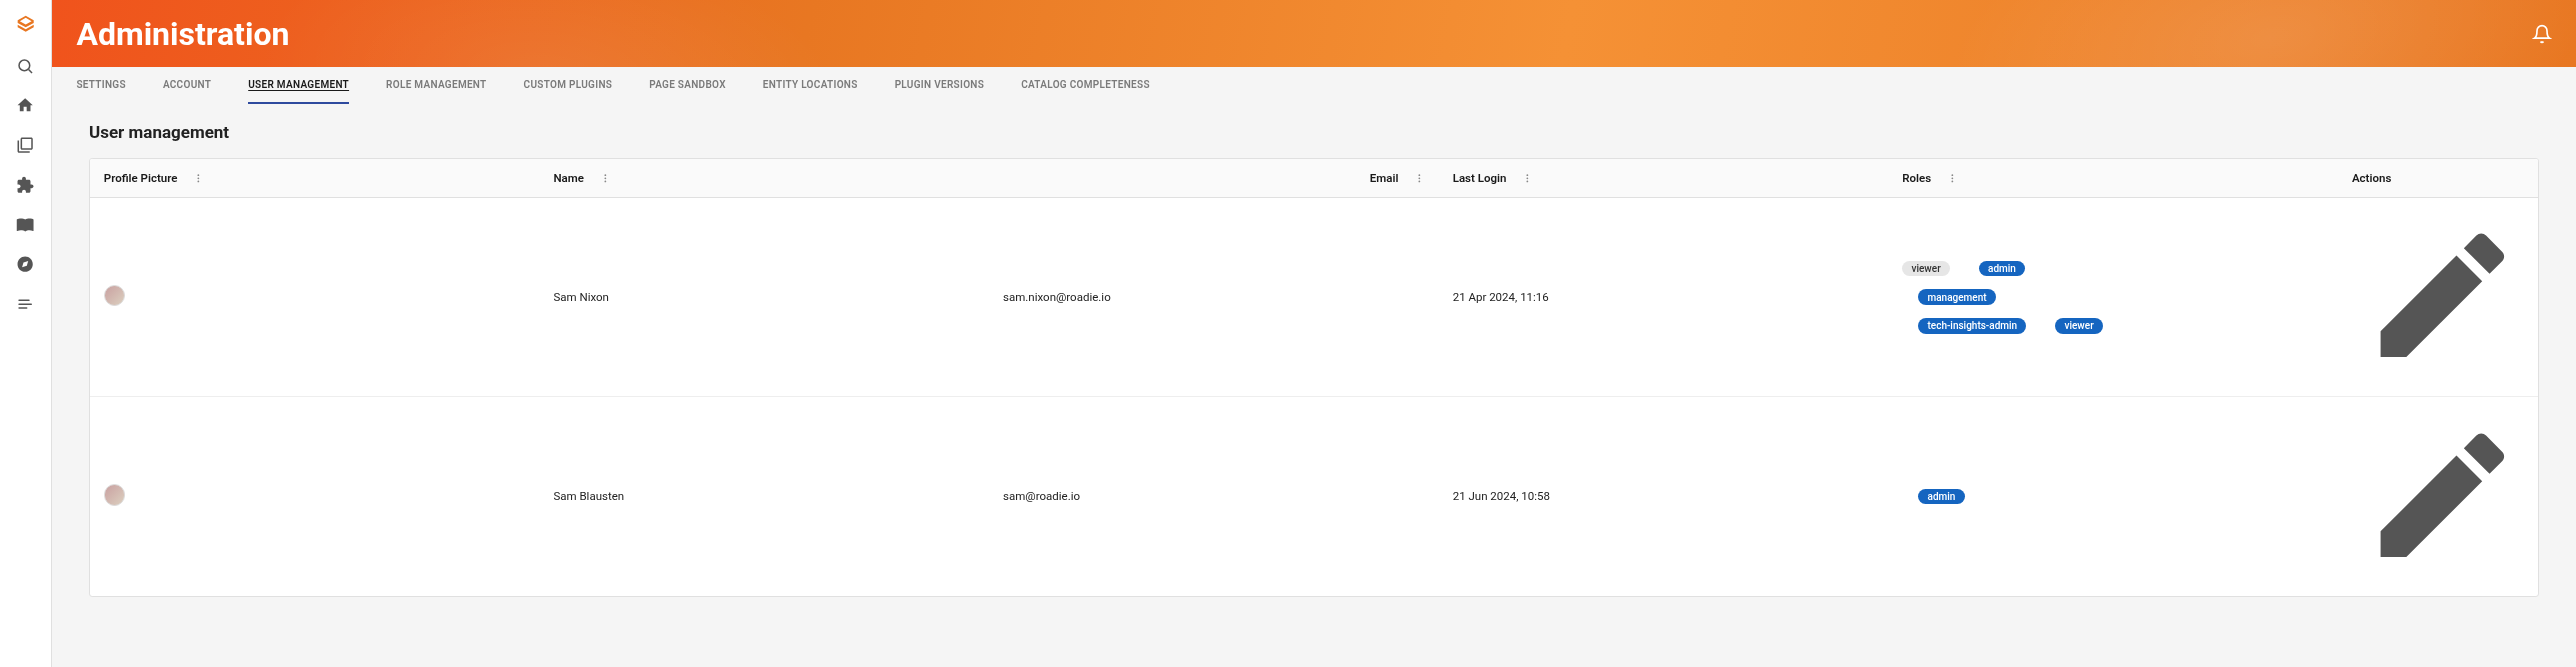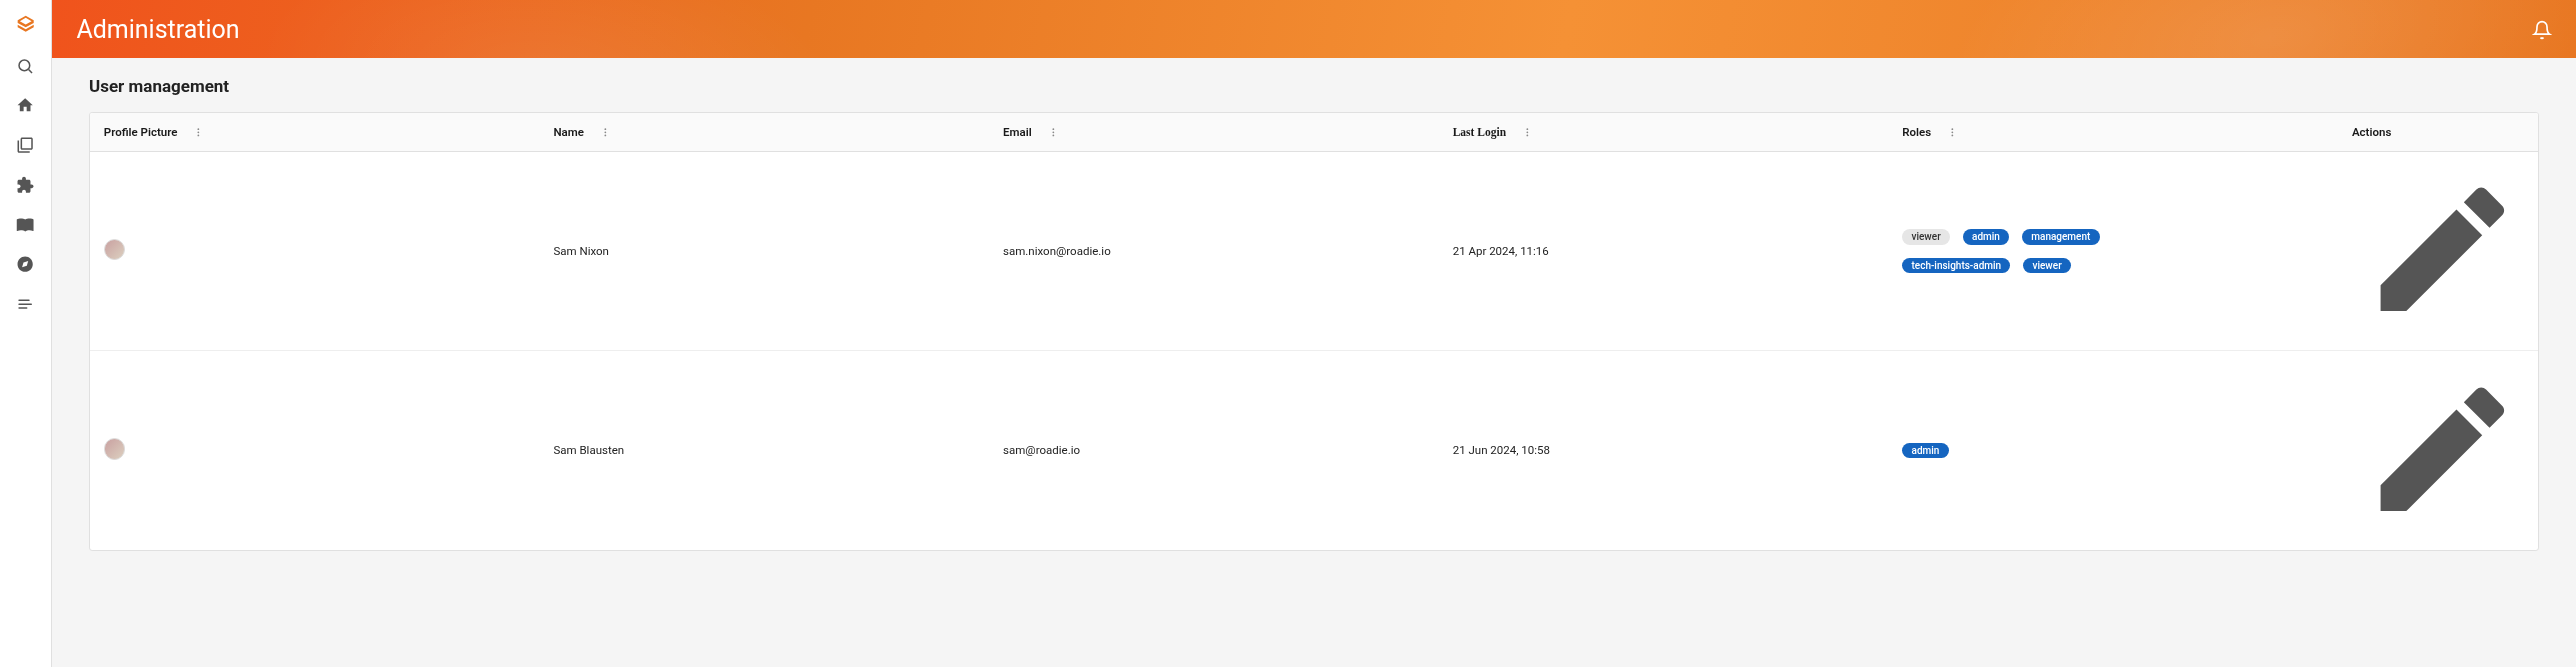--- a/index.html
+++ b/index.html
@@ -75,22 +75,22 @@
       top: -76px;
       left: 153px;
       width: 688px;
       height: 306px;
       background: radial-gradient(ellipse at center, rgba(255,255,255,0.08) 0%, rgba(255,255,255,0) 60%);
       border-radius: 50%;
       transform: rotate(5deg);
       pointer-events: none;
     }
     .header-title {
-      font-size: 25px;
-      font-weight: 400;
+      font-size: 32px;
+      font-weight: 700;
       position: relative;
       z-index: 1;
     }
     .notif-icon {
       width: 20px;
       height: 20px;
       color: #fff;
       cursor: pointer;
       position: relative;
       z-index: 1;
@@ -195,31 +195,32 @@
       font-weight: 500;
       display: inline-block;
     }
     .role-chip.grey {
       background: #e6e6e6;
       color: #333;
     }
     .role-chip.blue {
       background: #1565c0;
       color: #fff;
+      margin-left: 16px;
     }
     .action-icon {
       width: 15.3px;
       height: 15.3px;
       color: #555;
       cursor: pointer;
     }
     th.col-profile { width: 18%; }
     th.col-name { width: 18%; }
-    th.col-email { width: 18%; }
-    th.col-login { width: 18%; font-family: Liberation Serif, serif; }
+    th.col-email { width: 18%; text-align: right; }
+    th.col-login { width: 18%; }
     th.col-roles { width: 18%; }
     th.col-actions { width: 8%; text-align: left; padding-right: 21.4px;}
     td.actions-cell { text-align: left; padding-left: 21.4px; }
   </style>
 </head>
 <body>
 
 <nav class="sidebar">
   <div class="sidebar-logo">
     <svg viewBox="0 0 24 24" fill="currentColor">
@@ -271,20 +272,31 @@
   <header class="header">
     <h1 class="header-title">Administration</h1>
     <div class="notif-icon">
       <svg viewBox="0 0 24 24" fill="none" stroke="currentColor" stroke-width="2">
           <path d="M18 8a6 6 0 0 0-12 0c0 7-3 9-3 9h18s-3-2-3-9"></path>
           <path d="M13.73 21a2 2 0 0 1-3.46 0"></path>
         </svg>
     </div>
   </header>
 
+  <nav class="tabs" id="tabs-bar">
+      <div class="tab">Settings</div>
+      <div class="tab">Account</div>
+      <div class="tab active">User Management</div>
+      <div class="tab">Role Management</div>
+      <div class="tab">Custom Plugins</div>
+      <div class="tab">Page Sandbox</div>
+      <div class="tab">Entity Locations</div>
+      <div class="tab">Plugin Versions</div>
+      <div class="tab">Catalog Completeness</div>
+    </nav>
 
   <div class="content">
     <h2 class="section-title">User management</h2>
 
     <div class="table-wrap">
       <table>
         <thead>
           <tr>
             <th class="col-profile">
               <span class="th-content">

